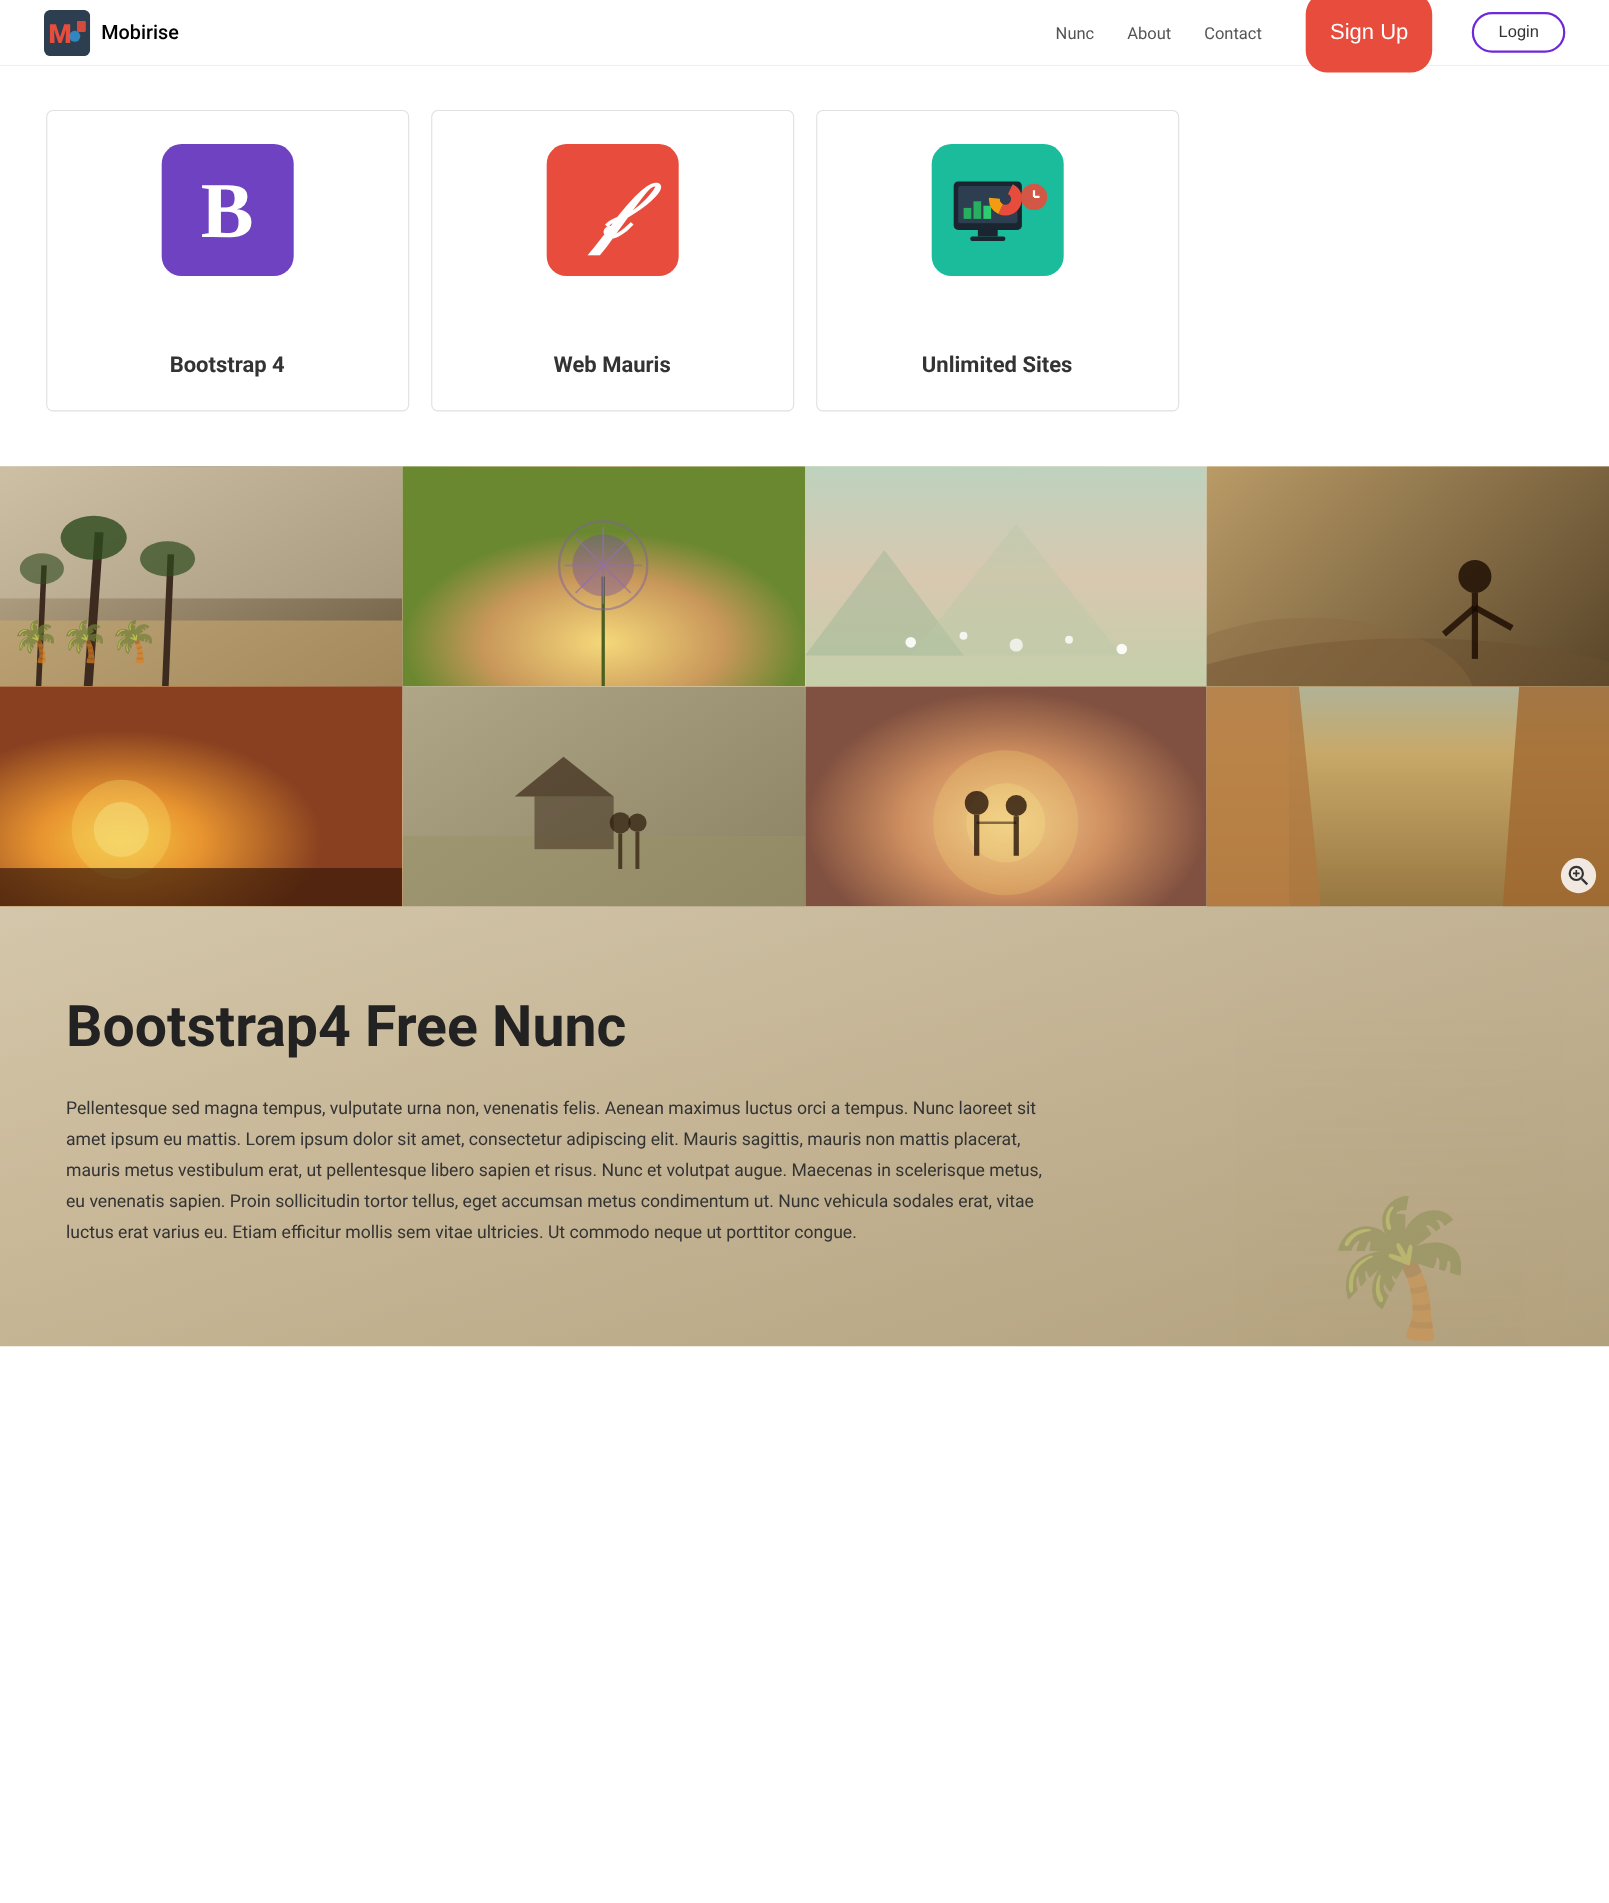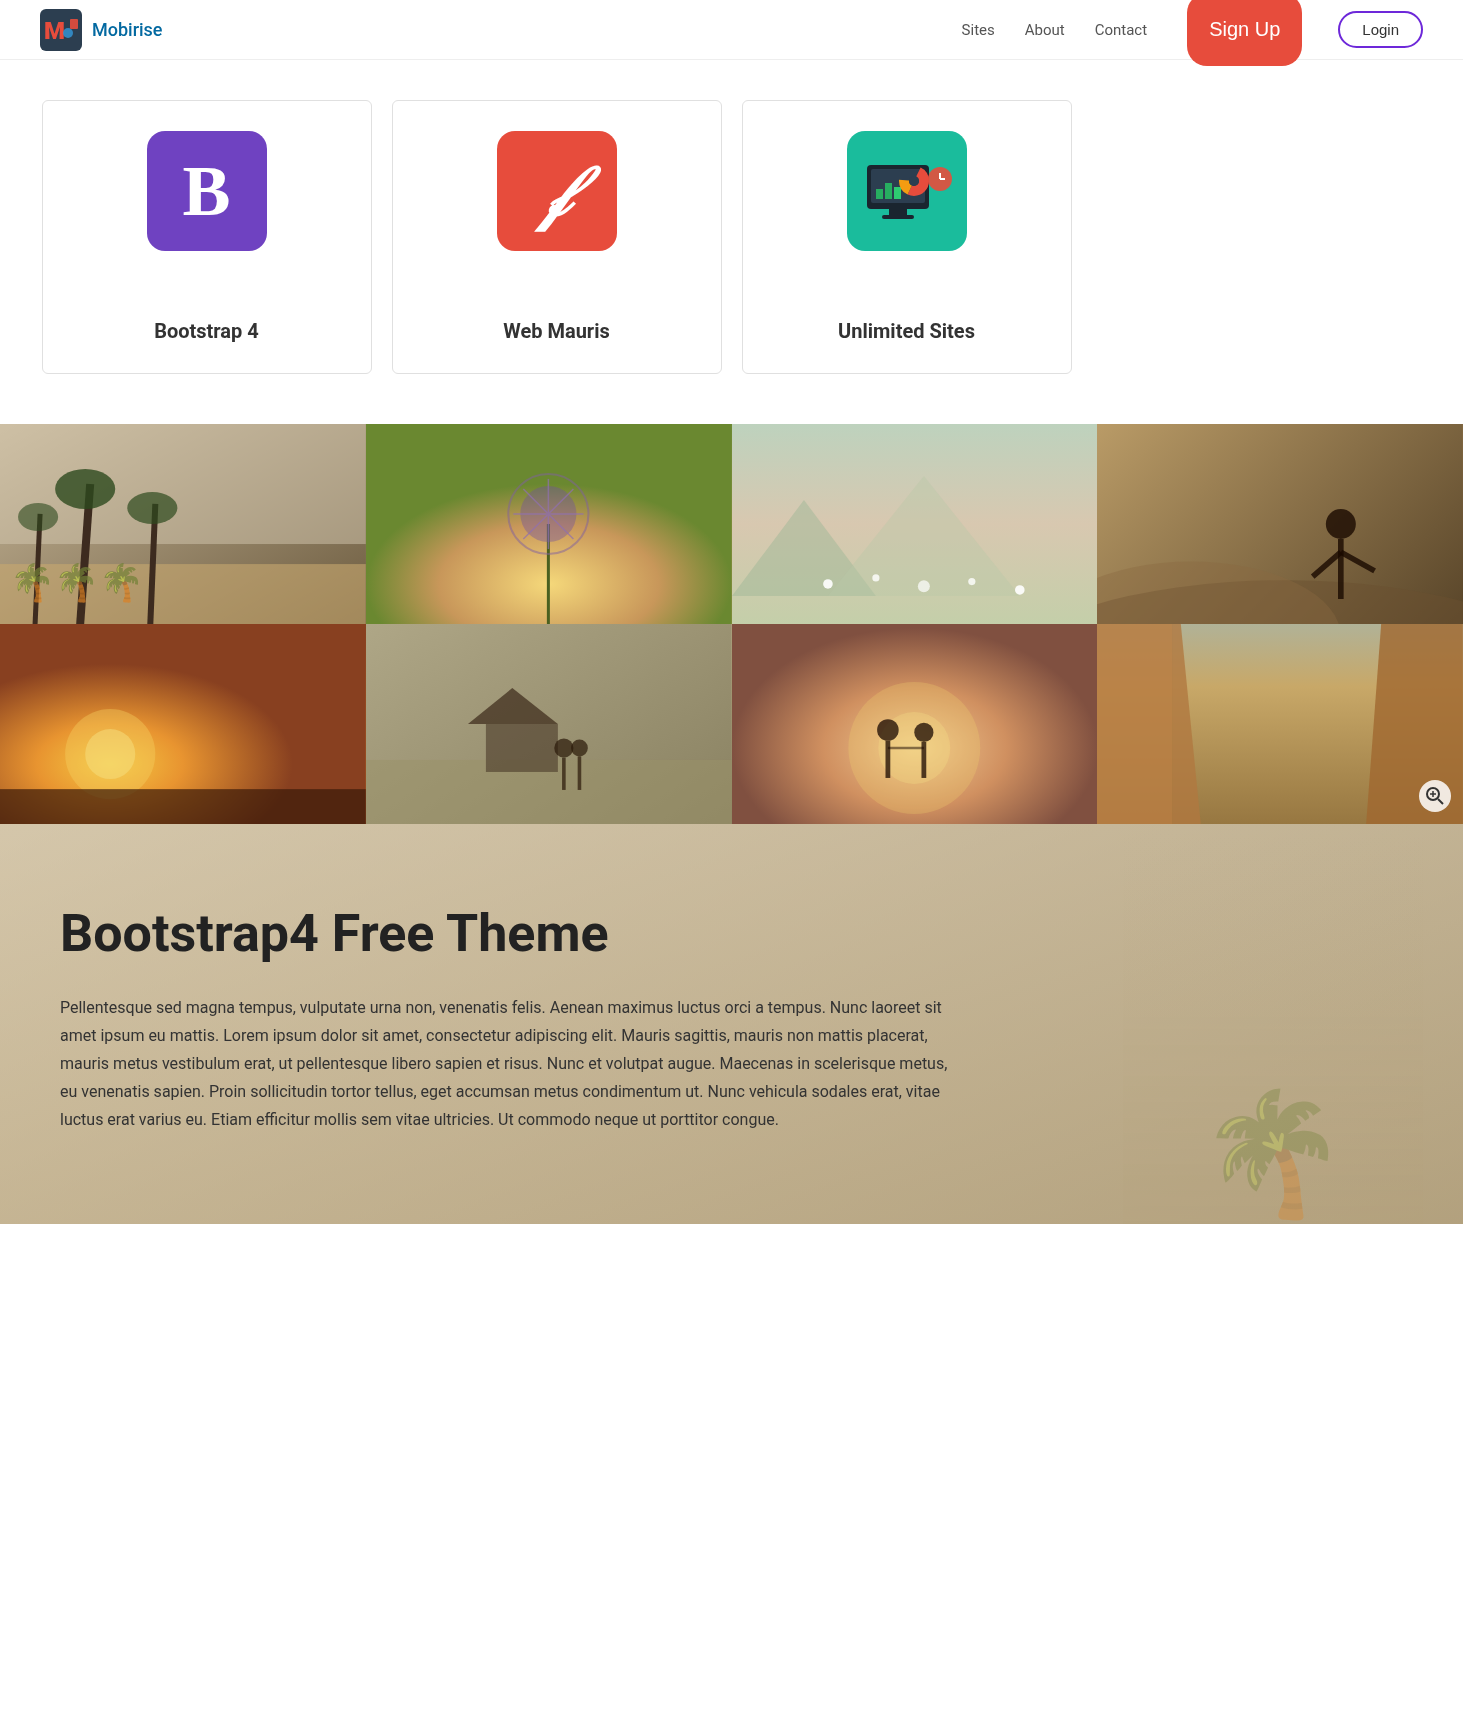--- a/index.html
+++ b/index.html
@@ -19,21 +19,21 @@
       align-items: center;
       gap: 10px;
       margin-right: auto;
     }
     .nav-logo-icon {
       width: 42px;
       height: 42px;
     }
     .nav-logo-text {
       font-size: 18px;
-      color: #0369a1;
+      color: #000000;
       font-weight: 500;
     }
     .nav-links {
       display: flex;
       align-items: center;
       gap: 30px;
     }
     .nav-link {
       font-size: 15px;
       color: #555;
@@ -214,21 +214,21 @@
   <div class="nav-logo">
     <svg class="nav-logo-icon" viewBox="0 0 42 42" xmlns="http://www.w3.org/2000/svg">
       <rect width="42" height="42" rx="6" fill="#2c3e50"></rect>
       <text x="4" y="30" font-size="24" font-weight="900" fill="#e74c3c">M</text>
       <circle cx="28" cy="24" r="5" fill="#3498db" opacity="0.8"></circle>
       <rect x="30" y="10" width="8" height="10" rx="1" fill="#e74c3c" opacity="0.9"></rect>
     </svg>
     <span class="nav-logo-text">Mobirise</span>
   </div>
   <div class="nav-links">
-    <a class="nav-link">Sites</a>
+    <a class="nav-link">Nunc</a>
     <a class="nav-link">About</a>
     <a class="nav-link">Contact</a>
     <button class="nav-btn-signup">Sign Up</button>
     <button class="nav-btn-login">Login</button>
   </div>
 </nav>
 
 <section class="features-section">
   <div class="features-grid">
 
@@ -450,16 +450,16 @@
         <line x1="5" y1="8" x2="11" y2="8" stroke="#333" stroke-width="1.5"></line>
       </svg>
     </div>
   </div>
 </section>
 
 <section class="content-section">
   <div class="content-bg"></div>
   <div class="palm-bg">🌴</div>
   <div class="content-inner">
-    <h2 class="content-heading">Bootstrap4 Free Theme</h2>
+    <h2 class="content-heading">Bootstrap4 Free Nunc</h2>
     <p class="content-body">Pellentesque sed magna tempus, vulputate urna non, venenatis felis. Aenean maximus luctus orci a tempus. Nunc laoreet sit amet ipsum eu mattis. Lorem ipsum dolor sit amet, consectetur adipiscing elit. Mauris sagittis, mauris non mattis placerat, mauris metus vestibulum erat, ut pellentesque libero sapien et risus. Nunc et volutpat augue. Maecenas in scelerisque metus, eu venenatis sapien. Proin sollicitudin tortor tellus, eget accumsan metus condimentum ut. Nunc vehicula sodales erat, vitae luctus erat varius eu. Etiam efficitur mollis sem vitae ultricies. Ut commodo neque ut porttitor congue.</p>
   </div>
 </section>
 
 </body></html>

